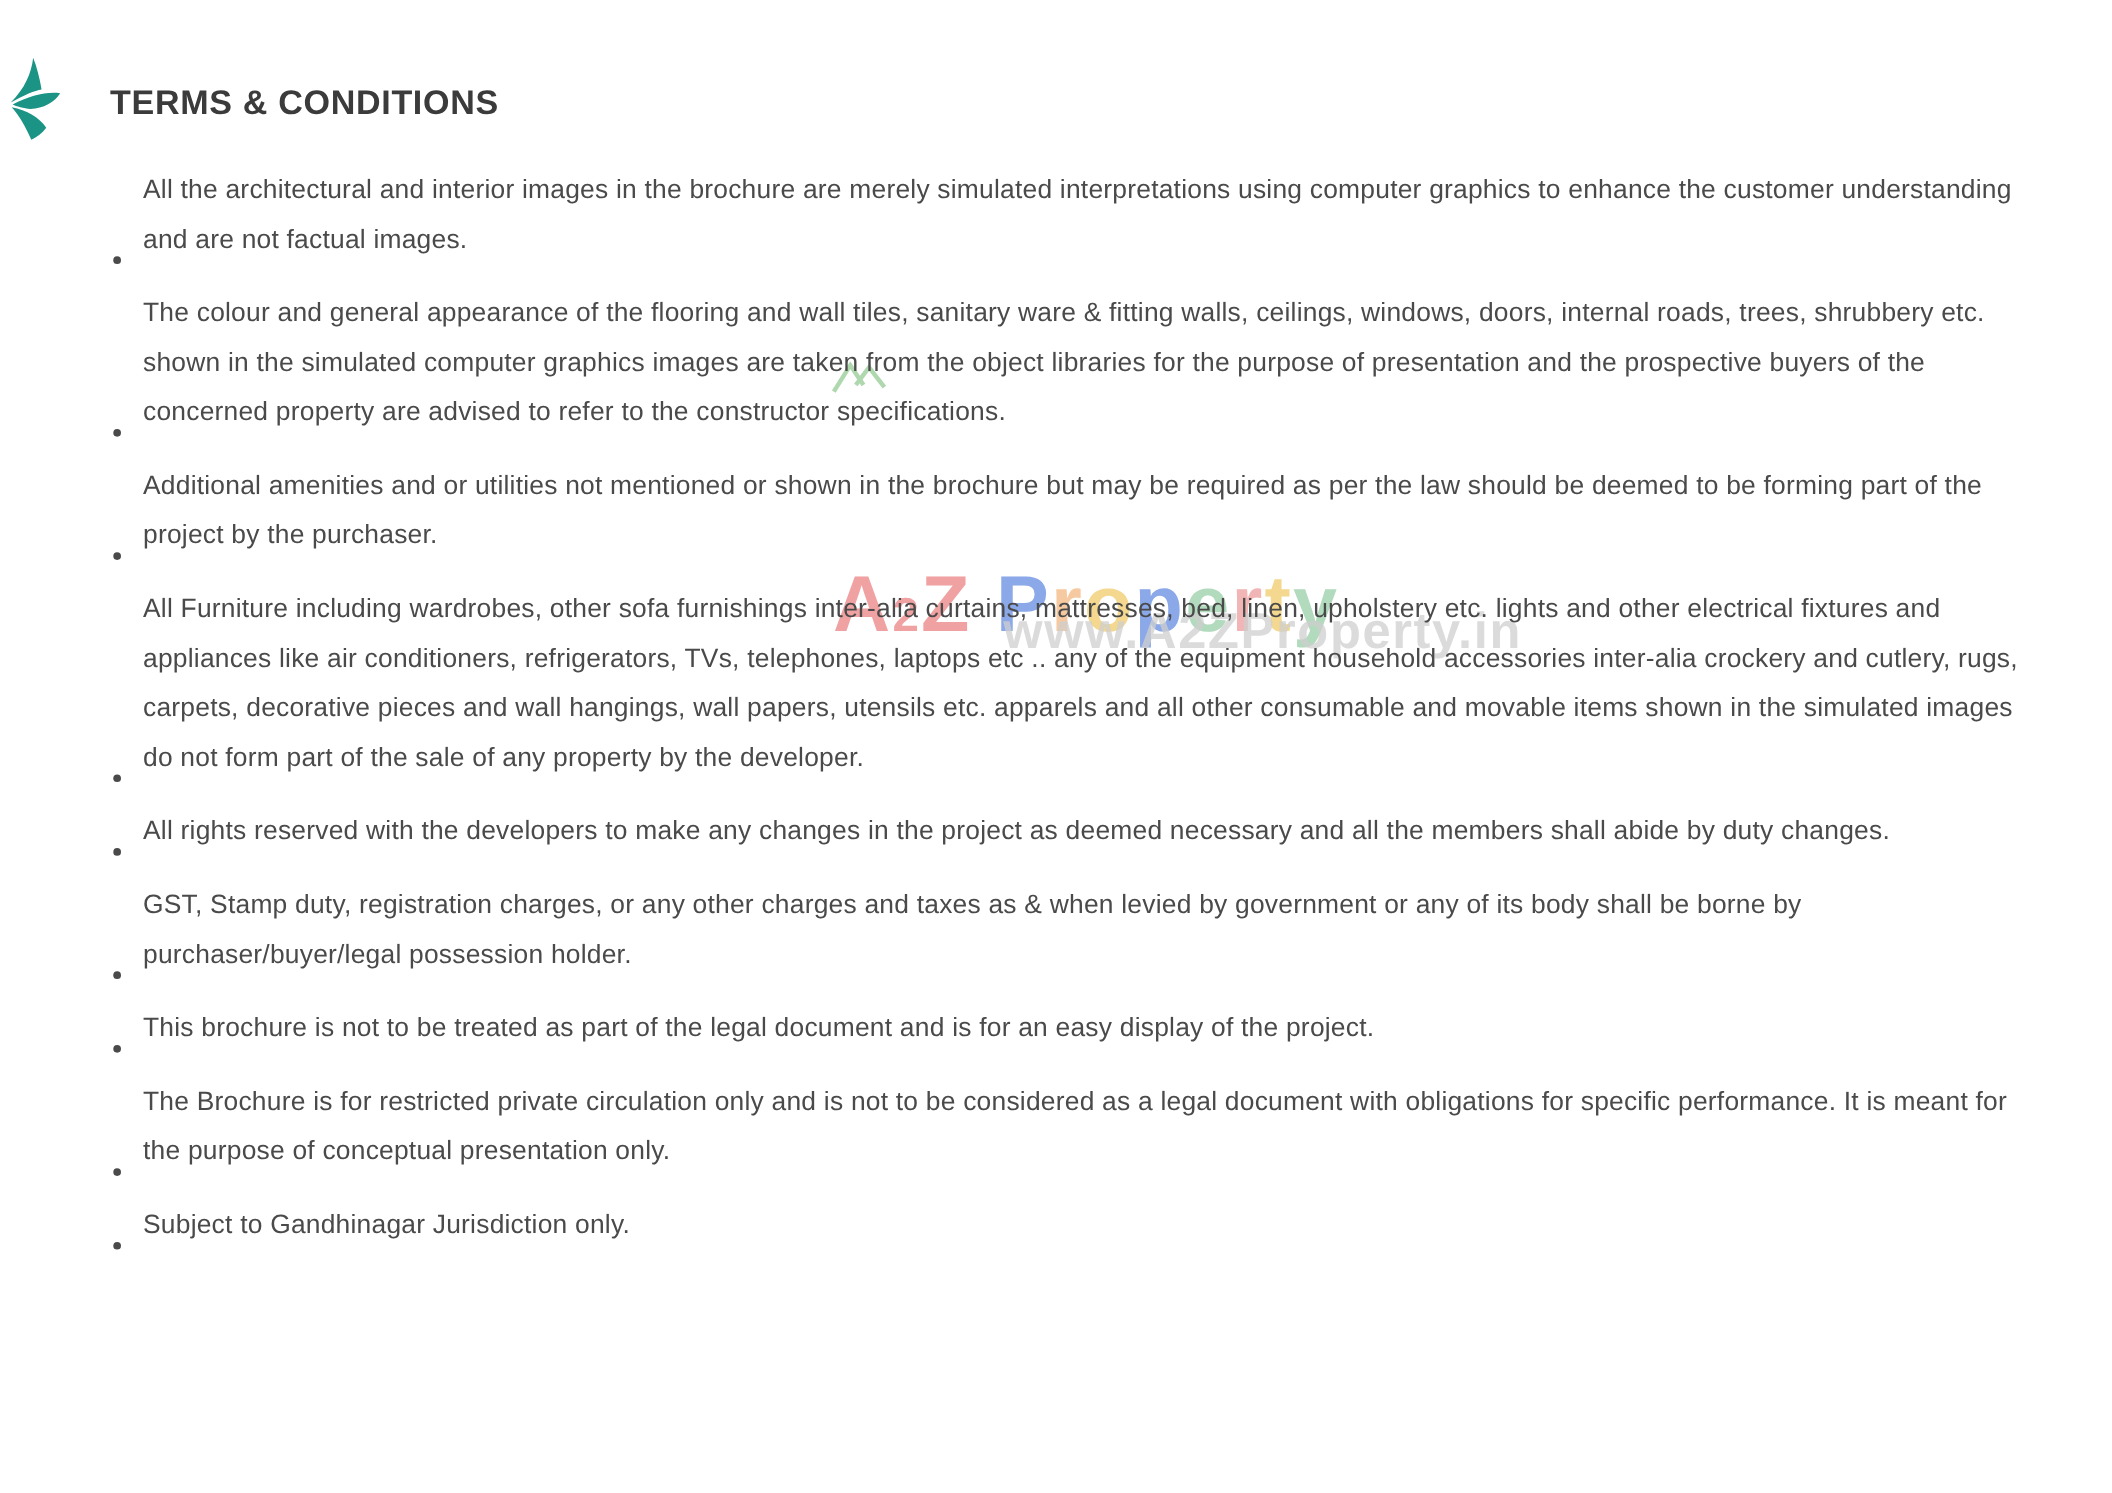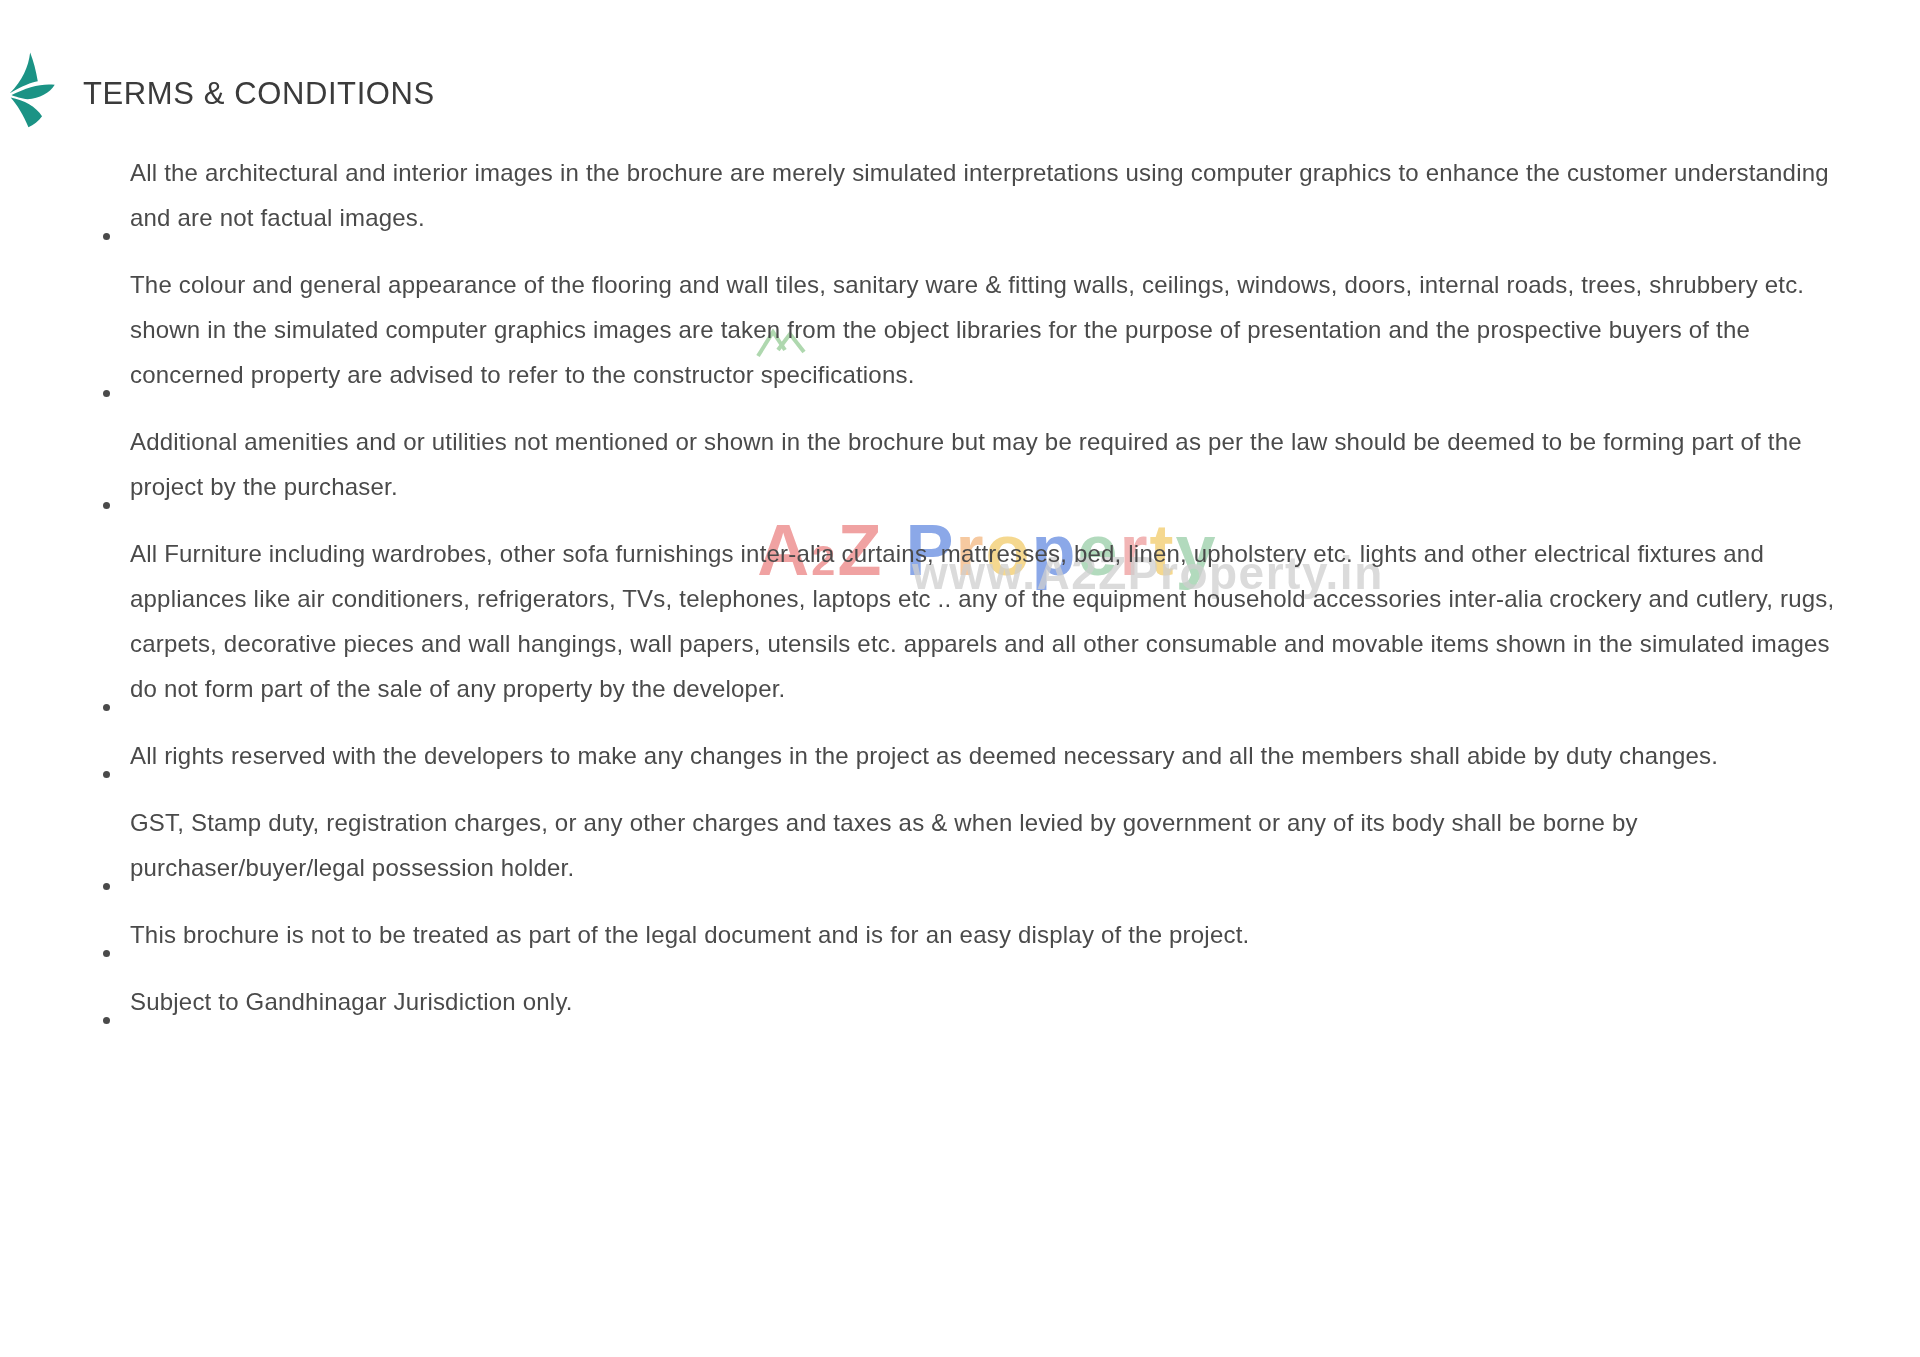--- a/index.html
+++ b/index.html
@@ -16,24 +16,24 @@
   
   .logo {
     position: absolute;
     left: 3px;
     top: 50px;
     width: 56px;
     height: 78px;
   }
   .page-title {
     position: absolute;
-    left: 83px;
+    left: 100px;
     top: 76px;
     font-size: 31px;
-    font-weight: 400;
+    font-weight: 700;
     letter-spacing: 0.6px;
     color: #3b3b3b;
   }
 
   
   .brand-watermark {
     position: absolute;
     left: 672px;
     top: 334px;
     z-index: 0;
@@ -144,17 +144,21 @@
     <li>
       <span class="bullet-dot"></span>
       <span class="bullet-text">GST, Stamp duty, registration charges, or any other charges and taxes as &amp; when levied by government or any of its body shall be borne by purchaser/buyer/legal possession holder.</span>
     </li>
     <li>
       <span class="bullet-dot"></span>
       <span class="bullet-text">This brochure is not to be treated as part of the legal document and is for an easy display of the project.</span>
     </li>
     <li>
       <span class="bullet-dot"></span>
+      <span class="bullet-text">The Brochure is for restricted private circulation only and is not to be considered as a legal document with obligations for specific performance. It is meant for the purpose of conceptual presentation only.</span>
+    </li>
+    <li>
+      <span class="bullet-dot"></span>
       <span class="bullet-text">Subject to Gandhinagar Jurisdiction only.</span>
     </li>
   </ul>
 
 </div>
 
 </body></html>

